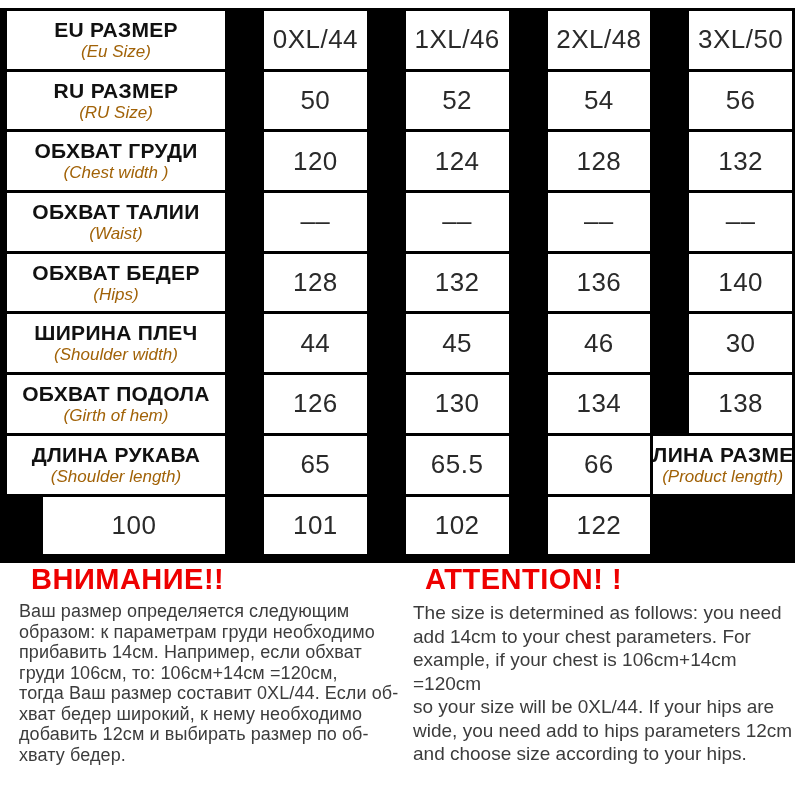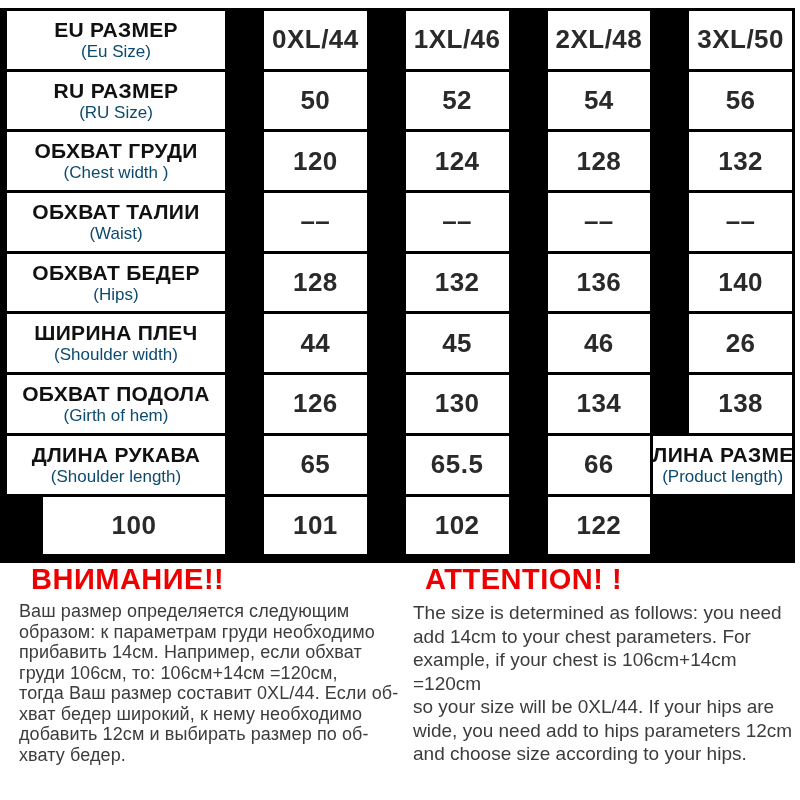--- a/index.html
+++ b/index.html
@@ -45,27 +45,28 @@
     font-size: 21px;
     font-weight: bold;
     color: #111111;
     letter-spacing: 0.3px;
     line-height: 24px;
     white-space: nowrap;
   }
   .label-sub {
     font-size: 17px;
     font-weight: normal;
-    color: #0c4a6e;
+    color: #a16207;
     line-height: 20px;
     white-space: nowrap;
+    font-style: italic;
   }
   .value-cell {
     font-size: 26px;
-    font-weight: 700;
+    font-weight: 400;
     color: #2a2a2a;
     letter-spacing: 0.5px;
     margin-left: 36px;
   }
   
   .note {
     position: absolute;
     top: 562px;
   }
   .note-ru { left: 19px;  width: 392px; }
@@ -138,21 +139,21 @@
     <div class="cell value-cell">136</div>
     <div class="cell value-cell">140</div>
 
     <div class="cell label-cell">
       <span class="label-main">ШИРИНА ПЛЕЧ</span>
       <span class="label-sub">(Shoulder width)</span>
     </div>
     <div class="cell value-cell">44</div>
     <div class="cell value-cell">45</div>
     <div class="cell value-cell">46</div>
-    <div class="cell value-cell">26</div>
+    <div class="cell value-cell">30</div>
 
     <div class="cell label-cell">
       <span class="label-main">ОБХВАТ ПОДОЛА</span>
       <span class="label-sub">(Girth of hem)</span>
     </div>
     <div class="cell value-cell">126</div>
     <div class="cell value-cell">130</div>
     <div class="cell value-cell">134</div>
     <div class="cell value-cell">138</div>
 

